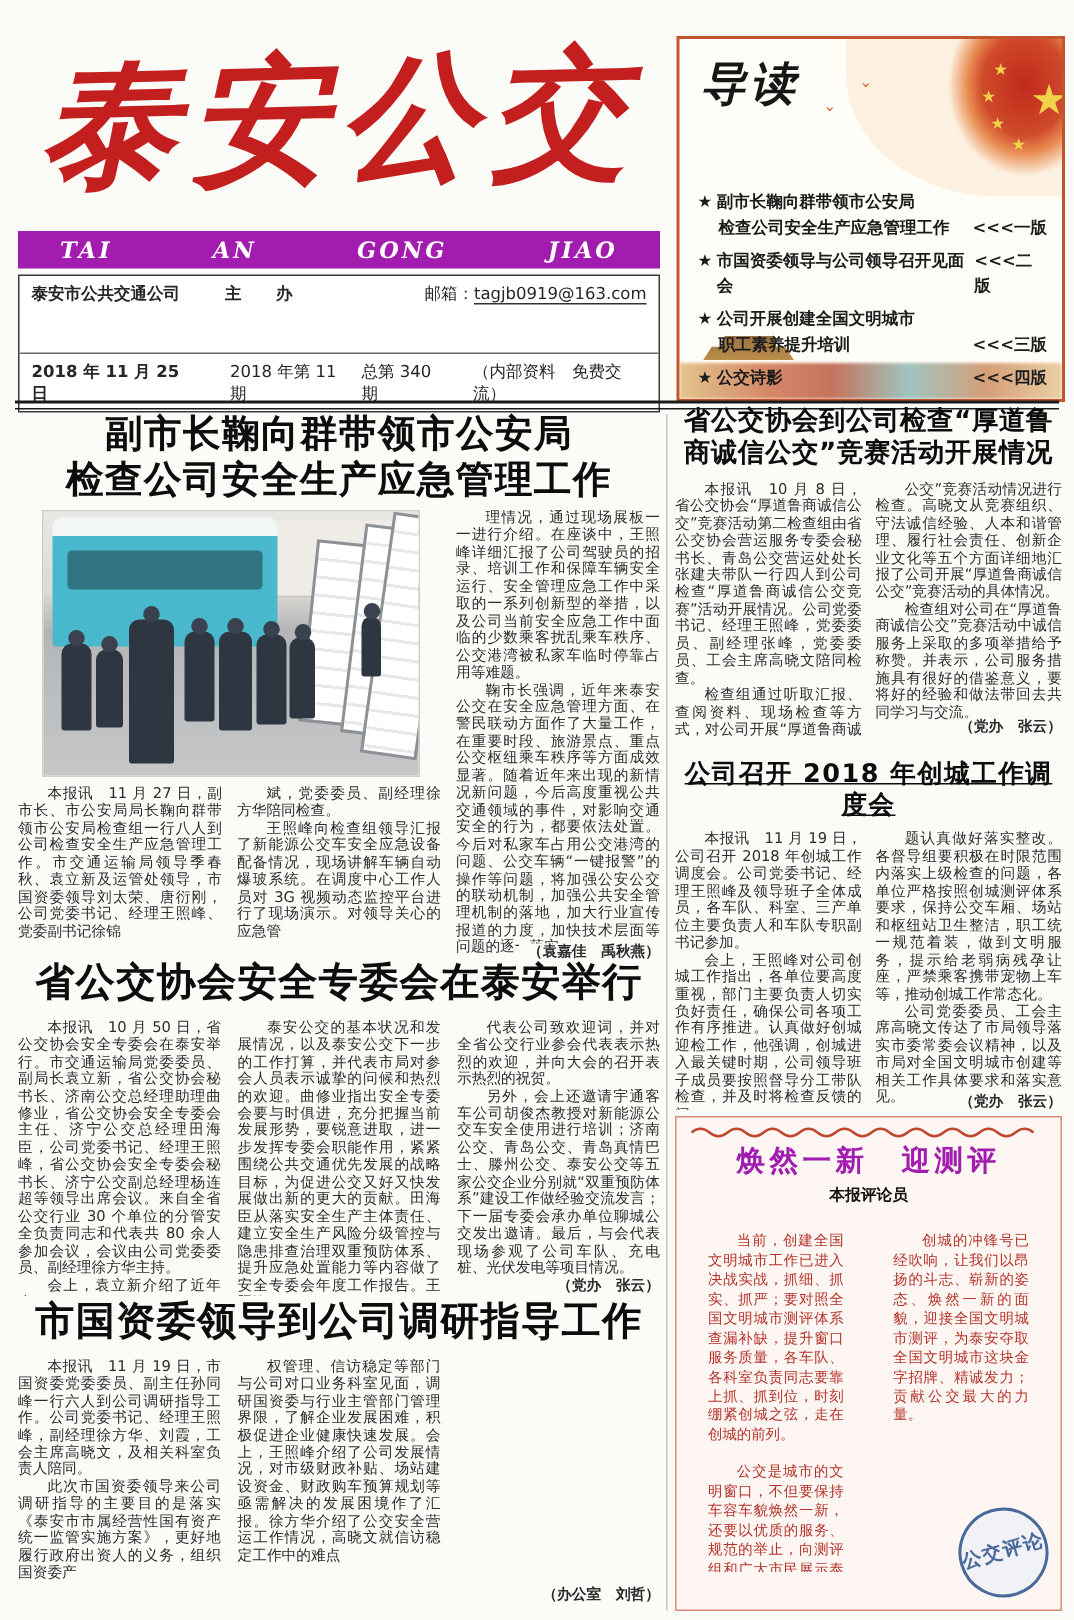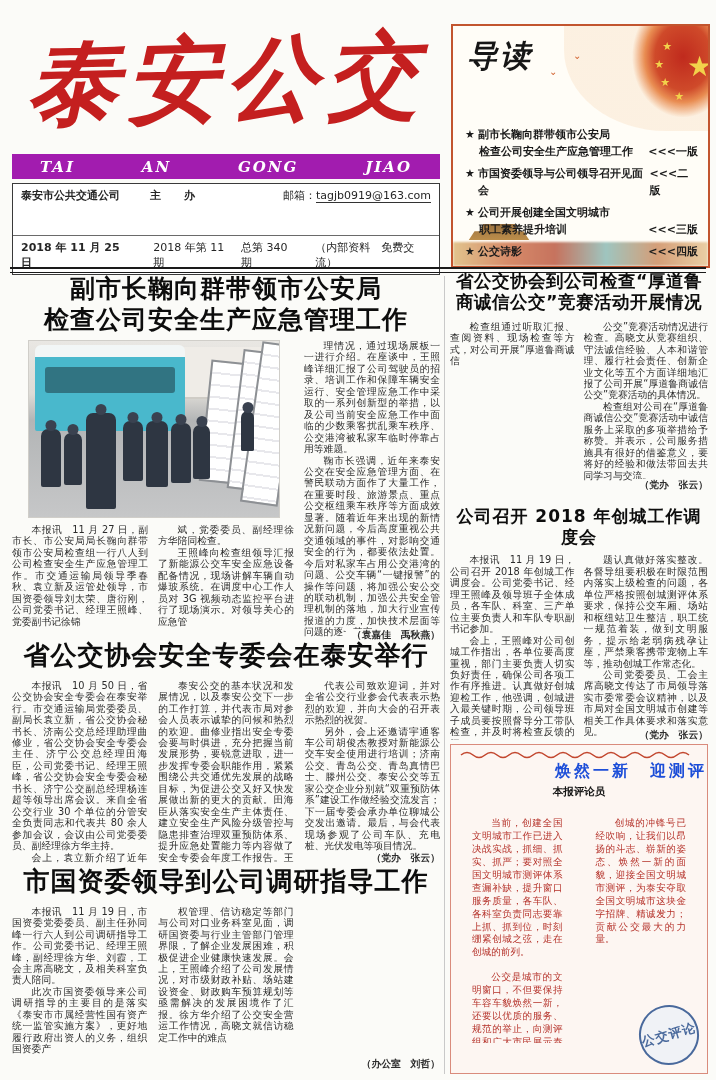--- a/index.html
+++ b/index.html
@@ -97,31 +97,31 @@
   .a3{position:absolute;left:12px;top:866px;width:428px;}
   .a3 .headline{font-size:26px;}
   .cols3{display:grid;grid-template-columns:repeat(3,1fr);column-gap:11px;margin-top:8px;}
   .a2 .cols3 .col{height:184px;}
   .a3 .cols3 .col{height:164px;}
   .col-rel{position:relative;}
   
   .a4{position:absolute;left:450px;top:271px;width:258px;}
   .a4 .headline{font-size:17.5px;letter-spacing:0.5px;}
   .a5{position:absolute;left:450px;top:506px;width:258px;}
-  .a5 .headline{font-size:17px;}
+  .a5 .headline{font-size:17px;text-decoration:underline;}
   .cols2{display:grid;grid-template-columns:repeat(2,1fr);column-gap:9px;margin-top:7px;}
   .a4 .cols2 .col{height:170px;}
   .a5 .cols2 .col{height:186px;}
   
   .editorial{
     position:absolute;left:450px;top:744px;width:256px;height:328px;
     border:1.5px solid #d98b7c;background:#fdf6f2;overflow:hidden;
   }
   .edit-wave{display:block;margin:6px auto 0;}
-  .edit-title{text-align:right;color:#1d4ed8;font-weight:900;font-size:16px;letter-spacing:3px;margin-top:2px;}
+  .edit-title{text-align:center;color:#a21caf;font-weight:900;font-size:19px;letter-spacing:3px;margin-top:2px;}
   .edit-author{text-align:center;color:#111;font-weight:bold;font-size:10.5px;margin-top:3px;}
   .edit-body{display:grid;grid-template-columns:repeat(2,1fr);column-gap:9px;padding:6px 9px 0;}
   .edit-body .col{height:238px;}
   .edit-text{font-size:9.6px;line-height:1.35;color:#b5322a;text-align:justify;}
   .edit-text p{margin:12px;text-indent:2em;}
   .seal{
     position:absolute;right:8px;bottom:8px;width:56px;height:56px;border-radius:50%;
     border:2px solid #49699c;color:#49699c;display:flex;align-items:center;justify-content:center;
     font-size:13px;font-weight:bold;letter-spacing:1px;transform:rotate(-16deg);
     background:rgba(230,238,250,.55);text-align:center;line-height:1.1;
@@ -287,20 +287,21 @@
     </div>
   </div>
 
   <div class="a4">
     <div class="headline">
       <div>省公交协会到公司检查“厚道鲁</div>
       <div>商诚信公交”竞赛活动开展情况</div>
     </div>
     <div class="cols2">
       <div class="col body-text">
+          <p>本报讯　10 月 8 日，省公交协会“厚道鲁商诚信公交”竞赛活动第二检查组由省公交协会营运服务专委会秘书长、青岛公交营运处处长张建夫带队一行四人到公司检查“厚道鲁商诚信公交竞赛”活动开展情况。公司党委书记、经理王照峰，党委委员、副经理张峰，党委委员、工会主席高晓文陪同检查。</p>
           <p>检查组通过听取汇报、查阅资料、现场检查等方式，对公司开展“厚道鲁商诚信</p>
         </div>
       <div class="col body-text col-rel">
         <div>
             <p>公交”竞赛活动情况进行检查。高晓文从竞赛组织、守法诚信经验、人本和谐管理、履行社会责任、创新企业文化等五个方面详细地汇报了公司开展“厚道鲁商诚信公交”竞赛活动的具体情况。</p>
             <p>检查组对公司在“厚道鲁商诚信公交”竞赛活动中诚信服务上采取的多项举措给予称赞。并表示，公司服务措施具有很好的借鉴意义，要将好的经验和做法带回去共同学习与交流。</p>
           </div>
         <span class="byline">（党办　张云）</span>
       </div>
     </div>

